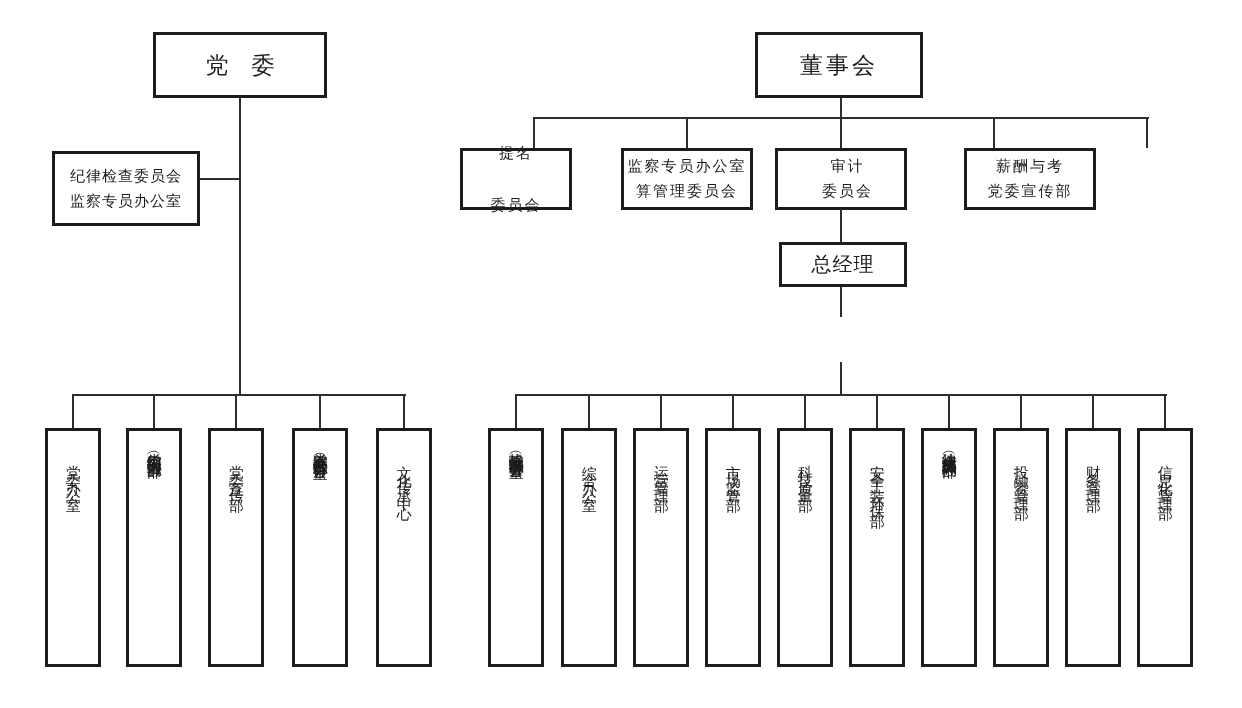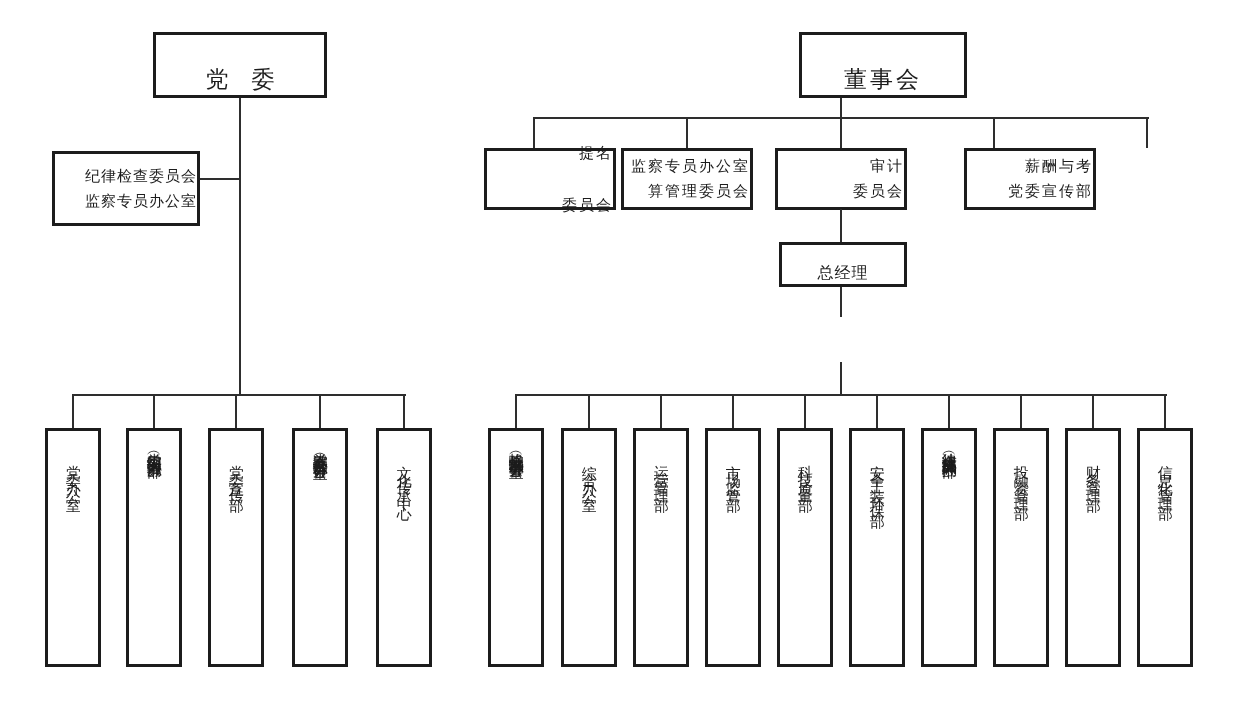--- a/index.html
+++ b/index.html
@@ -11,36 +11,36 @@
     font-family: "Liberation Serif", "DejaVu Serif", serif;
     overflow: hidden;
   }
   .box {
     position: absolute;
     box-sizing: border-box;
     border: 3px solid #1c1c1c;
     background: #ffffff;
     color: #1c1c1c;
     display: flex;
-    align-items: flex-end;
+    align-items: center;
     justify-content: center;
     text-align: center;
   }
   .root-box {
     font-size: 23px;
     white-space: pre;
   }
   .two-line {
     flex-direction: column;
     font-size: 15px;
     line-height: 25px;
     letter-spacing: 2px;
   }
   .mgr-box {
-    font-size: 16px;
+    font-size: 20px;
     letter-spacing: 1px;
   }
   .vbox {
     align-items: flex-start;
     overflow: hidden;
   }
   .vbox .vtext {
     writing-mode: vertical-rl;
     font-size: 15px;
     line-height: 1.1;
@@ -57,30 +57,30 @@
 
   <div class="box root-box" style="left:153px; top:32px; width:174px; height:66px;">
     <span>党　委</span>
   </div>
 
   <div class="box two-line" style="left:52px; top:151px; width:148px; height:75px; letter-spacing:1px;">
     <span>纪律检查委员会</span>
     <span>监察专员办公室</span>
   </div>
 
-  <div class="box root-box" style="left:755px; top:32px; width:168px; height:66px; letter-spacing:3px;margin-left:44px;">
+  <div class="box root-box" style="left:755px; top:32px; width:168px; height:66px; letter-spacing:3px;">
     <span>董事会</span>
   </div>
 
   <div class="box mgr-box" style="left:779px; top:242px; width:128px; height:45px;">
     <span>总经理</span>
   </div>
 
 
-<div class="box two-line" style="left: 484px; top: 148px; width: 132px; height: 62px; gap: 27px;">
+<div class="box two-line" style="left: 460px; top: 148px; width: 112px; height: 62px; gap: 27px;">
       <span>提名</span>
       <span>委员会</span>
     </div>
     <div class="box two-line" style="left: 621px; top: 148px; width: 132px; height: 62px;">
       <span>监察专员办公室</span>
       <span>算管理委员会</span>
     </div>
     <div class="box two-line" style="left: 775px; top: 148px; width: 132px; height: 62px; padding-left: 13px;">
       <span>审计</span>
       <span>委员会</span>

